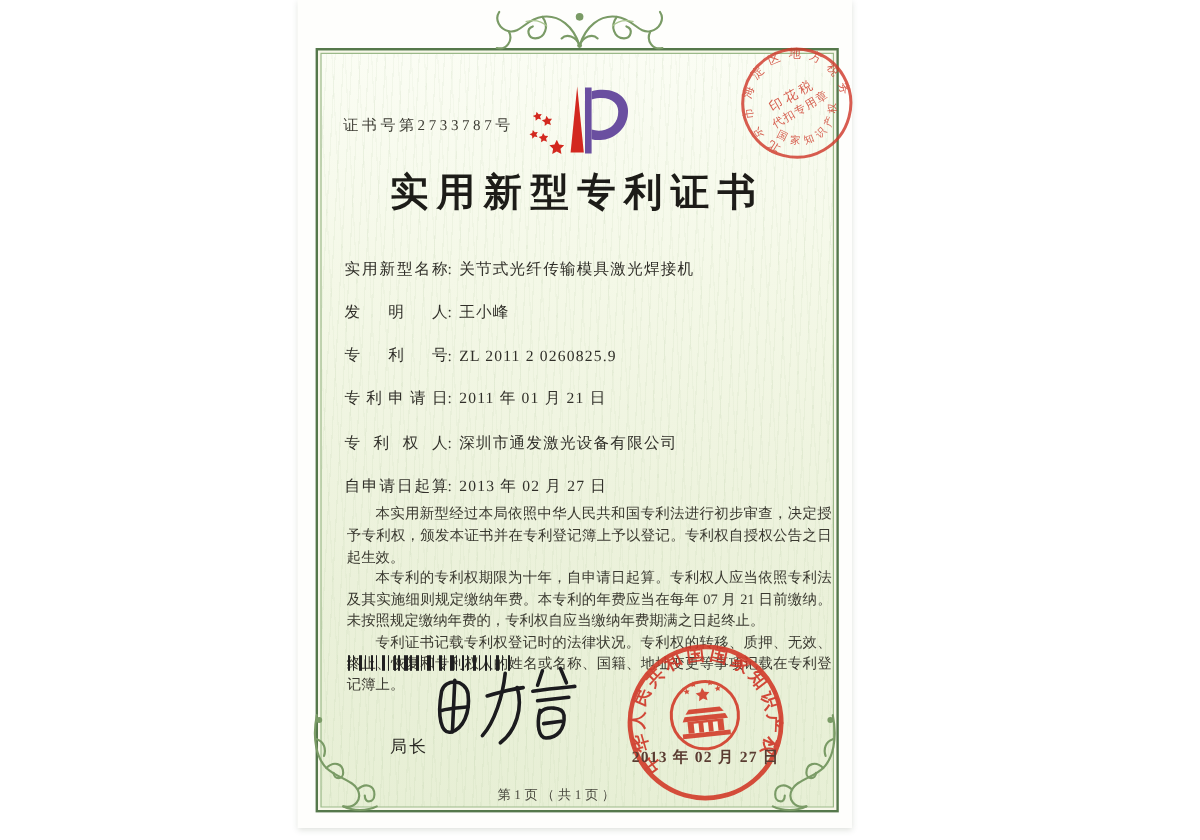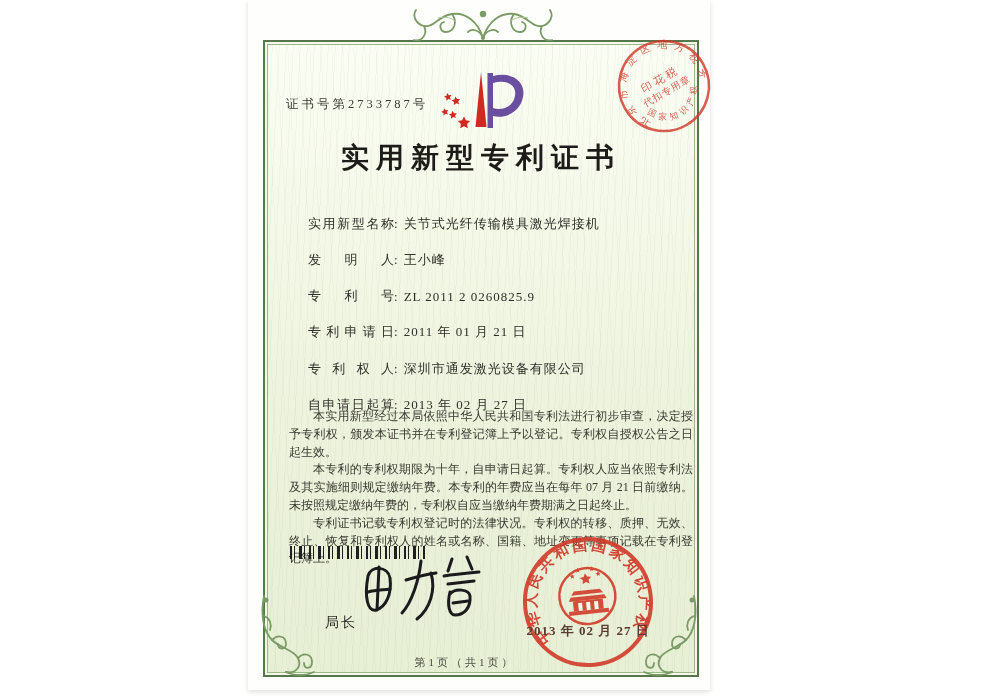--- a/index.html
+++ b/index.html
@@ -10,26 +10,26 @@
   .frame{position:absolute;left:263px;top:40px;width:436px;height:637px;box-sizing:border-box;
          border:2px solid #55784b;
          box-shadow:inset 0 0 0 2px #f7f7e9, inset 0 0 0 3px #9bb989;
          background:
            repeating-linear-gradient(93deg, rgba(130,165,110,0.07) 0 1px, rgba(0,0,0,0) 1px 7px),
            repeating-linear-gradient(87deg, rgba(130,165,110,0.05) 0 1px, rgba(0,0,0,0) 1px 11px),
            linear-gradient(180deg,#fbfdf4 0%,#f4f8e7 30%,#ebf1da 70%,#e7efd5 100%);}
   .certno{position:absolute;left:286px;top:64px;font-size:12.5px;letter-spacing:3px;color:#3c3b33;margin-top:32px;}
   .logo{position:absolute;left:437px;top:70px;}
   .title{position:absolute;left:263px;top:139px;width:436px;text-align:center;
-         font-size:28px;font-weight:bold;letter-spacing:7px;color:#1d1c18;}
-  .frow{position:absolute;left:308px;font-size:13px;color:#302f29;white-space:nowrap;}
+         font-size:32px;font-weight:bold;letter-spacing:7px;color:#1d1c18;}
+  .frow{position:absolute;left:287px;font-size:13px;color:#302f29;white-space:nowrap;}
   .flabel{display:inline-block;width:86px;text-align:justify;text-align-last:justify;vertical-align:bottom;}
   .fcolon{margin-right:6px;}
   .fvalue{letter-spacing:1px;}
-  .paras{position:absolute;left:289px;top:408px;width:404px;font-size:12px;line-height:17.8px;
+  .paras{position:absolute;left:289px;top:420px;width:404px;font-size:12px;line-height:17.8px;
          color:#3a3930;text-align:justify;}
   .paras p{margin:0;text-indent:2em;}
   .barcode{position:absolute;left:290px;top:546px;width:136px;height:13px;
          background-image:repeating-linear-gradient(90deg,#202020 0 2px,rgba(0,0,0,0) 2px 4px,
          #202020 4px 5px,rgba(0,0,0,0) 5px 9px,#202020 9px 12px,rgba(0,0,0,0) 12px 14px,
          #202020 14px 15px,rgba(0,0,0,0) 15px 19px);}
   .director{position:absolute;left:325px;top:614px;font-size:14px;letter-spacing:2px;color:#2c2b26;}
   .signature{position:absolute;left:360px;top:552px;}
   .issue-seal{position:absolute;left:518px;top:532px;transform:rotate(-6deg);}
   .seal-date{position:absolute;left:512px;top:622px;width:152px;text-align:center;

